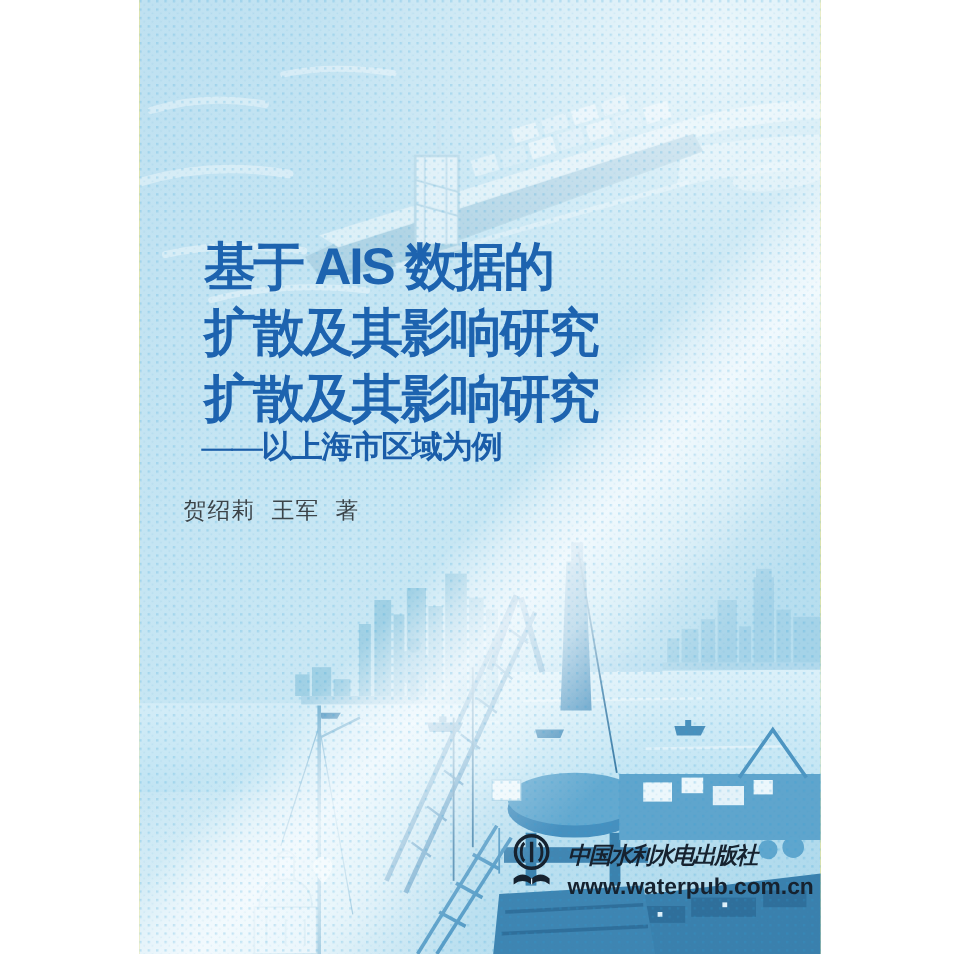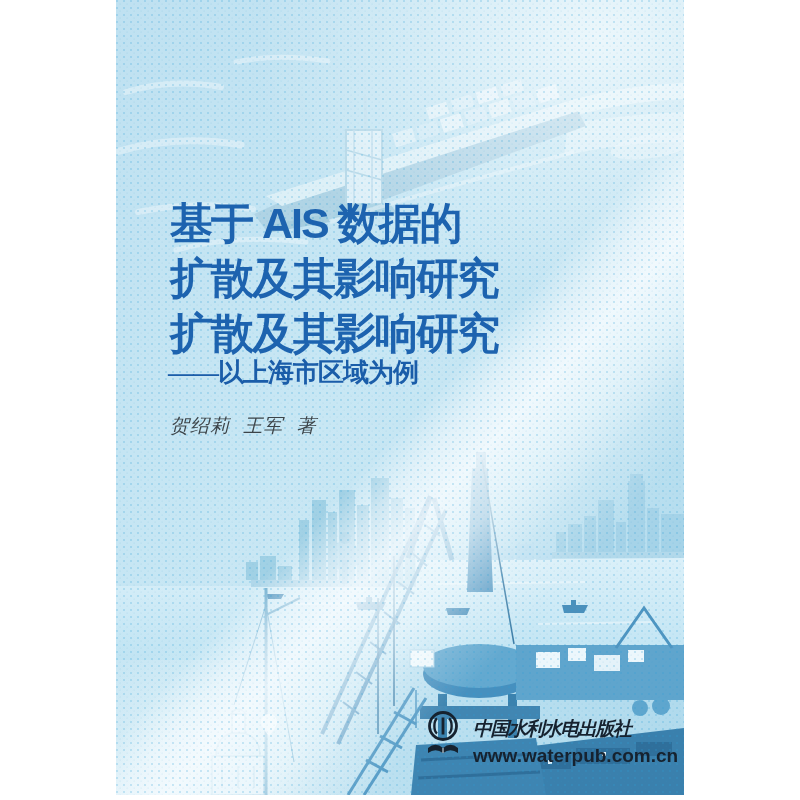--- a/index.html
+++ b/index.html
@@ -16,25 +16,25 @@
     position:absolute; left:54px; top:196px;
     color:#1d63af; font-size:43px; line-height:55px;
     letter-spacing:-2px; font-weight:600; white-space:nowrap;
   }
   .subtitle {
     position:absolute; left:52px; top:355px;
     font-family:"Liberation Serif", serif; font-weight:bold;
     color:#1a5da9; font-size:26px; letter-spacing:-1px; white-space:nowrap;text-align:center;
   }
   .authors {
-    position:absolute; left:54px; top:413px;
-    color:#3c4449; font-size:19px; letter-spacing:1px; word-spacing:7px; white-space:nowrap;font-style:italic;
+    position:absolute; left:37px; top:413px;
+    color:#3c4449; font-size:19px; letter-spacing:1px; word-spacing:7px; white-space:nowrap;
   }
   .publisher {
-    position:absolute; left:310px; top:710px;
+    position:absolute; left:310px; top:694px;
     display:flex; align-items:flex-start; color:#16222f;justify-content:center;
   }
   .pub-logo { flex:0 0 auto; margin-right:9px; }
   .pub-name {
     font-family:"Liberation Serif", serif; font-weight:bold; font-style:italic;
     font-size:19px; letter-spacing:-1.5px; white-space:nowrap; margin-top:6px;
   }
   .pub-url {
     font-weight:bold; font-size:19px; letter-spacing:0; white-space:nowrap; margin-top:3px;
   }

